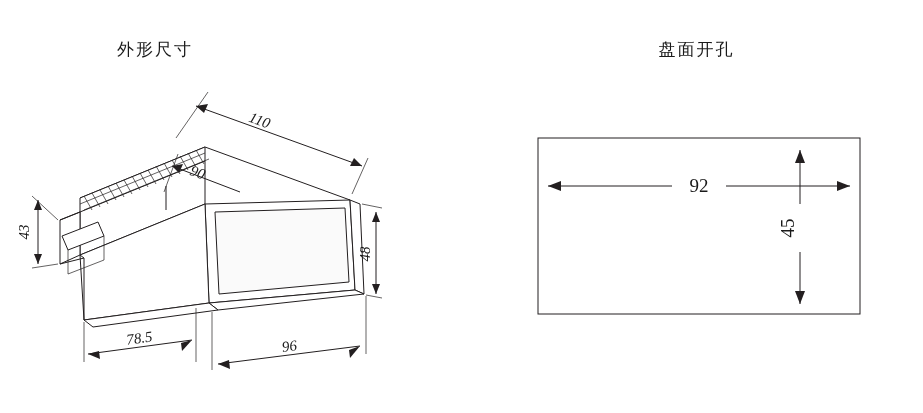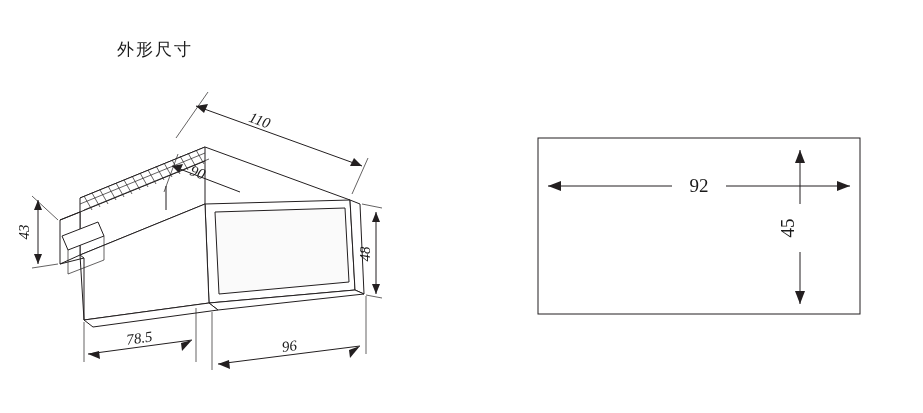--- a/index.html
+++ b/index.html
@@ -173,20 +173,21 @@
         <line class="ln" x1="218" y1="350" x2="360" y2="332"></line>
         <polygon fill="#231f20" points="218,350 229,346 230,355"></polygon>
         <polygon fill="#231f20" points="360,332 349,336 350,344"></polygon>
         <text class="dim-text" x="290" y="337" transform="rotate(-7 290 337)" text-anchor="middle">96</text>
       </g>
 
     </svg>
   </div>
 
   <div class="panel" id="panel-right">
+    <div class="panel-title">盘面开孔</div>
 
     <svg width="453" height="413" viewBox="0 0 453 413">
 
       <rect class="cut-rect" x="68" y="124" width="322" height="176"></rect>
 
       <g>
         <line class="ln" x1="78" y1="172" x2="380" y2="172"></line>
         <polygon fill="#231f20" points="78,172 91,167 91,177"></polygon>
         <polygon fill="#231f20" points="380,172 367,167 367,177"></polygon>
         <rect x="202" y="157" width="54" height="30" fill="#ffffff"></rect>

